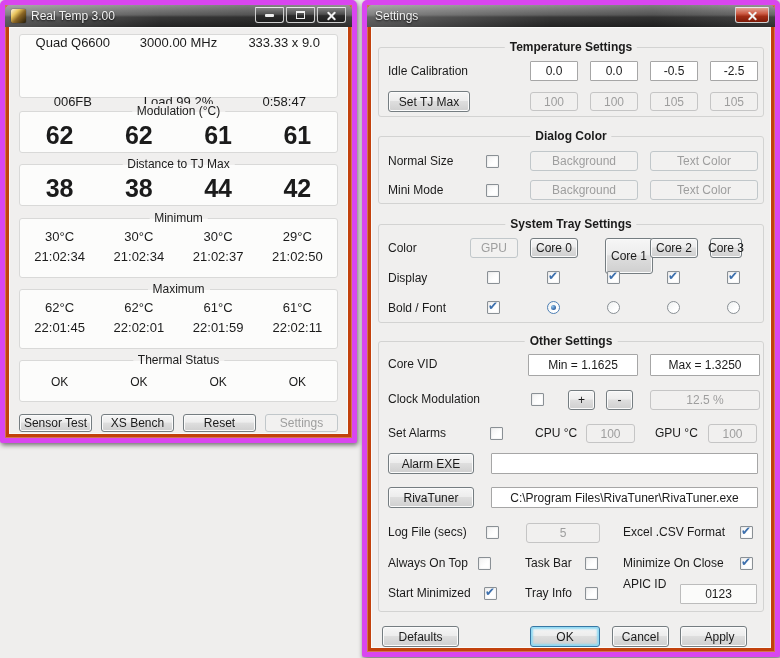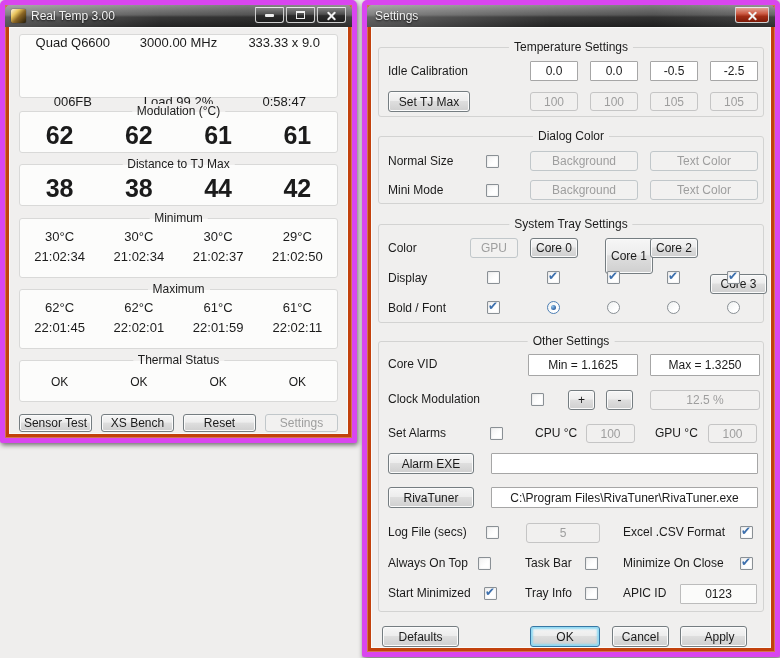--- a/index.html
+++ b/index.html
@@ -123,21 +123,21 @@
   .times { margin-top: 4px; font-size: 13px; line-height: 16px; }
   #rt-thermal { margin-top: 11px; height: 42px; }
   .okrow { margin-top: 13px; font-size: 12px; line-height: 16px; }
   #rt-buttons { margin-top: 12px; display: flex; gap: 9px; }
   #rt-buttons .btn { flex: 1; height: 18px; }
   
   #st { left: 362px; top: 0; width: 418px; height: 657px; }
   .grp {
     position: relative; margin: 0 7px; border: 1px solid #d3d3d2; border-radius: 3px;
   }
-  .grp > .cap { background: #f0efee; }
+  .grp > .cap { background: #f0efee; font-weight: bold; }
   #grp-temp  { margin-top: 20px; height: 70px; }
   #grp-color { margin-top: 19px; height: 68px; }
   #grp-tray  { margin-top: 20px; height: 99px; }
   #grp-other { margin-top: 18px; height: 271px; }
 </style>
 </head>
 <body>
 
 <div class="window" id="rt">
   <div class="titlebar">
@@ -279,21 +279,21 @@
       <button class="btn abs disabled" style="left:271px;top:43px;width:108px;height:20px;">Text Color</button>
     </div>
 
     <div class="grp" id="grp-tray">
       <span class="cap">System Tray Settings</span>
       <span class="lbl" style="left:9px;top:16px;">Color</span>
       <button class="btn abs disabled" style="left:91px;top:13px;width:48px;height:20px;">GPU</button>
       <button class="btn abs" style="left:151px;top:13px;width:48px;height:20px;">Core 0</button>
       <button class="btn abs" style="left:226px;top:13px;width:48px;height:36px;">Core 1</button>
       <button class="btn abs" style="left:271px;top:13px;width:48px;height:20px;">Core 2</button>
-      <button class="btn abs" style="left:331px;top:13px;width:57px;height:20px;margin-top:36px;">Core 3</button>
+      <button class="btn abs" style="left:331px;top:13px;width:32px;height:20px;">Core 3</button>
       <span class="lbl" style="left:9px;top:46px;">Display</span>
       <span class="cb" style="left:108px;top:46px;"></span>
       <span class="cb checked" style="left:168px;top:46px;"></span>
       <span class="cb checked" style="left:228px;top:46px;"></span>
       <span class="cb checked" style="left:288px;top:46px;"></span>
       <span class="cb checked" style="left:348px;top:46px;"></span>
       <span class="lbl" style="left:9px;top:76px;">Bold / Font</span>
       <span class="cb checked" style="left:108px;top:76px;"></span>
       <span class="radio checked" style="left:168px;top:76px;"></span>
       <span class="radio" style="left:228px;top:76px;"></span>
@@ -337,21 +337,21 @@
       <span class="cb" style="left:99px;top:215px;"></span>
       <span class="lbl" style="left:146px;top:214px;">Task Bar</span>
       <span class="cb" style="left:206px;top:215px;"></span>
       <span class="lbl" style="left:244px;top:214px;">Minimize On Close</span>
       <span class="cb checked" style="left:361px;top:215px;"></span>
 
       <span class="lbl" style="left:9px;top:244px;">Start Minimized</span>
       <span class="cb checked" style="left:105px;top:245px;"></span>
       <span class="lbl" style="left:146px;top:244px;">Tray Info</span>
       <span class="cb" style="left:206px;top:245px;"></span>
-      <span class="lbl" style="left:244px;top:244px;">APIC ID</span>
+      <span class="lbl" style="left:244px;top:235px;">APIC ID</span>
       <span class="fld" style="left:301px;top:242px;width:77px;height:20px;background:#fbfbfa;border-color:#bcbcbc;">0123</span>
     </div>
 
     <button class="btn abs" style="left:11px;top:599px;width:77px;height:21px;">Defaults</button>
     <button class="btn abs default" style="left:159px;top:599px;width:70px;height:21px;">OK</button>
     <button class="btn abs" style="left:241px;top:599px;width:57px;height:21px;">Cancel</button>
     <button class="btn abs" style="left:309px;top:599px;width:67px;height:21px;padding-left:12px;">Apply</button>
 
   </div>
 </div>

